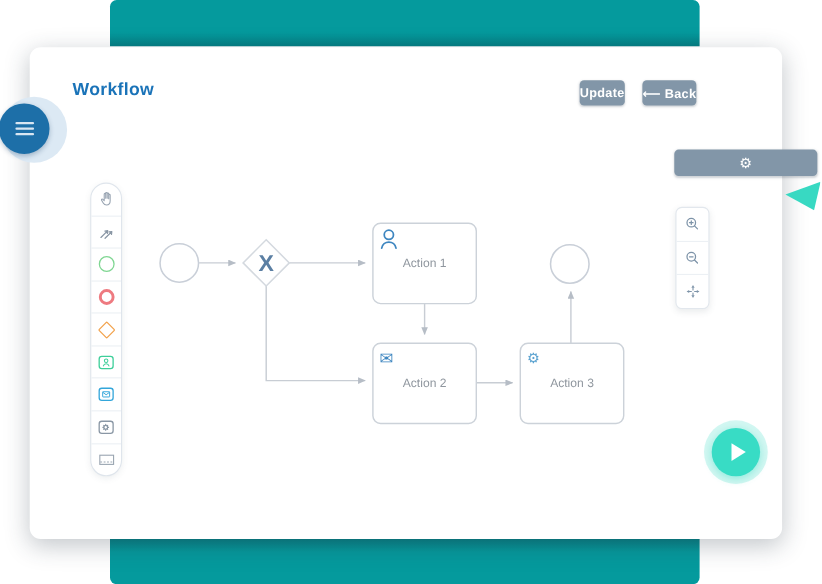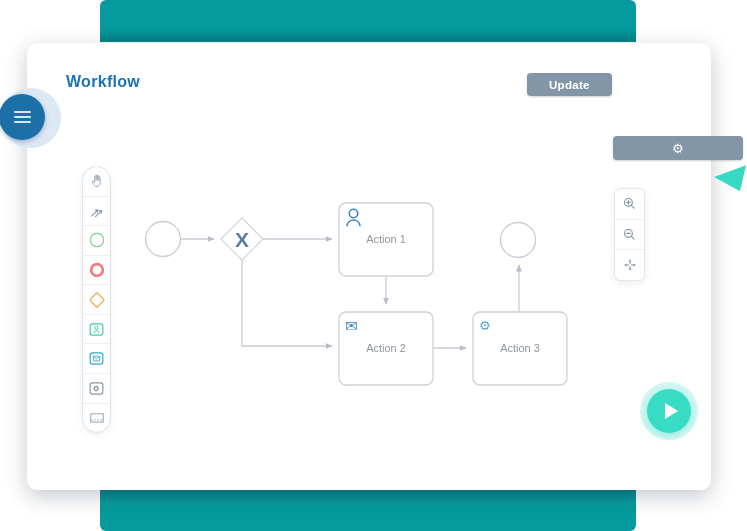--- a/index.html
+++ b/index.html
@@ -16,21 +16,21 @@
 
   
   .card{left:27px;top:43px;width:684px;height:447px;background:#fff;
         border-radius:10px;box-shadow:0 6px 22px rgba(40,55,70,.28);}
 
   .page-title{left:66px;top:73px;font-size:16px;font-weight:bold;color:#1A73B8;letter-spacing:.3px;}
 
   
   .btn{background:#8296A8;color:#fff;border:none;border-radius:4px;height:23px;
        font-family:inherit;font-size:11.5px;font-weight:bold;letter-spacing:.3px;
-       display:flex;align-items:center;justify-content:center;padding:0 22px;cursor:pointer;
+       display:flex;align-items:center;justify-content:center;padding:0 0;cursor:pointer;
        box-shadow:0 1px 2px rgba(60,75,90,.25);}
   .btn-update{left:527px;top:73px;}
   .btn-back{left:584px;top:73px;}
   .btn-process{left:613px;top:136px;width:130px;height:24px;gap:5px;font-size:11px;}
   .gear-glyph{font-size:13px;line-height:1;}
 
   
   .menu-halo{left:1px;top:88px;width:60px;height:60px;border-radius:50%;background:#DCE9F4;}
   .menu-btn{left:-1px;top:94px;width:46px;height:46px;border-radius:50%;background:#1D6FA8;
             border:none;display:flex;flex-direction:column;align-items:center;justify-content:center;
@@ -76,20 +76,21 @@
 <div class="abs" style="width:747px;height:531px;">
 
   <div class="abs band top"></div>
   <div class="abs band bottom"></div>
 
   <div class="abs card"></div>
 
   <div class="abs page-title">Workflow</div>
 
   <button class="abs btn btn-update">Update</button>
+  <button class="abs btn btn-back">⟵ Back</button>
 
   <button class="abs btn btn-process">
     <span class="gear-glyph">⚙</span>
   </button>
 
   <div class="abs menu-halo"></div>
   <button class="abs menu-btn">
     <span style="display:contents"><i></i><i></i><i></i></span>
   </button>
 

